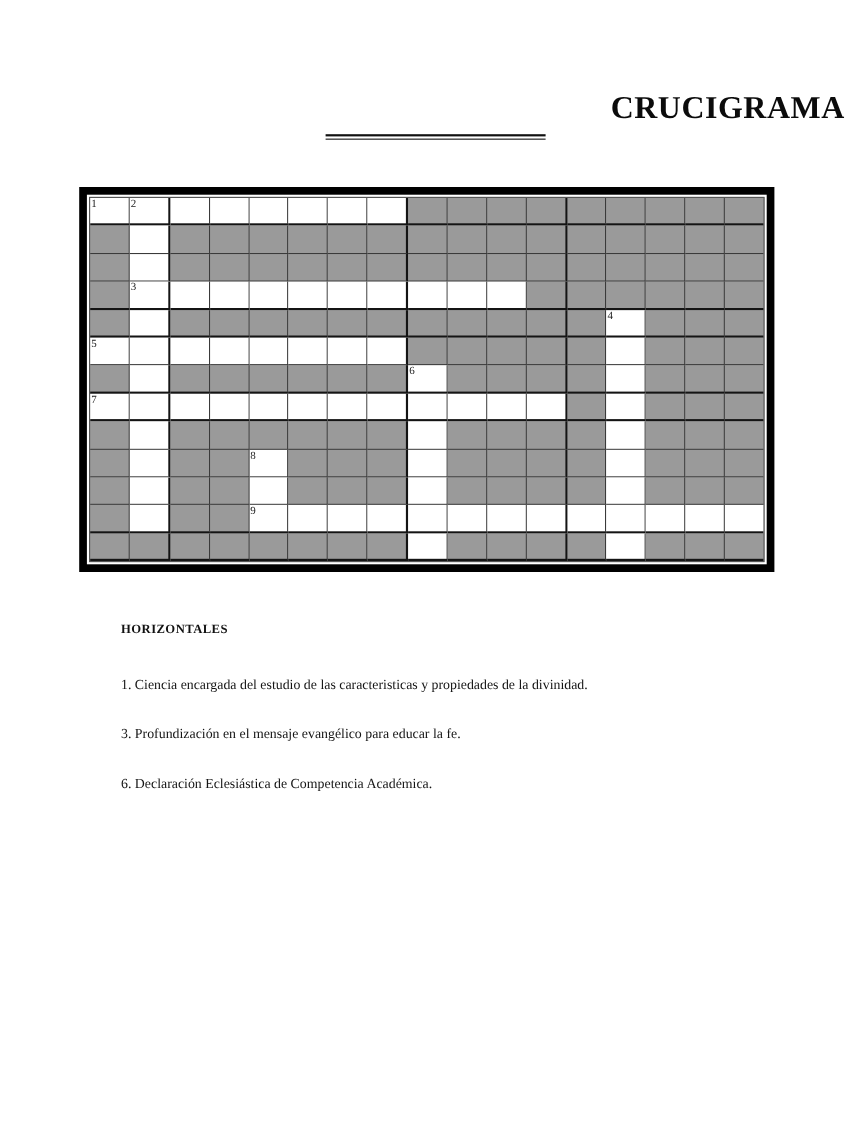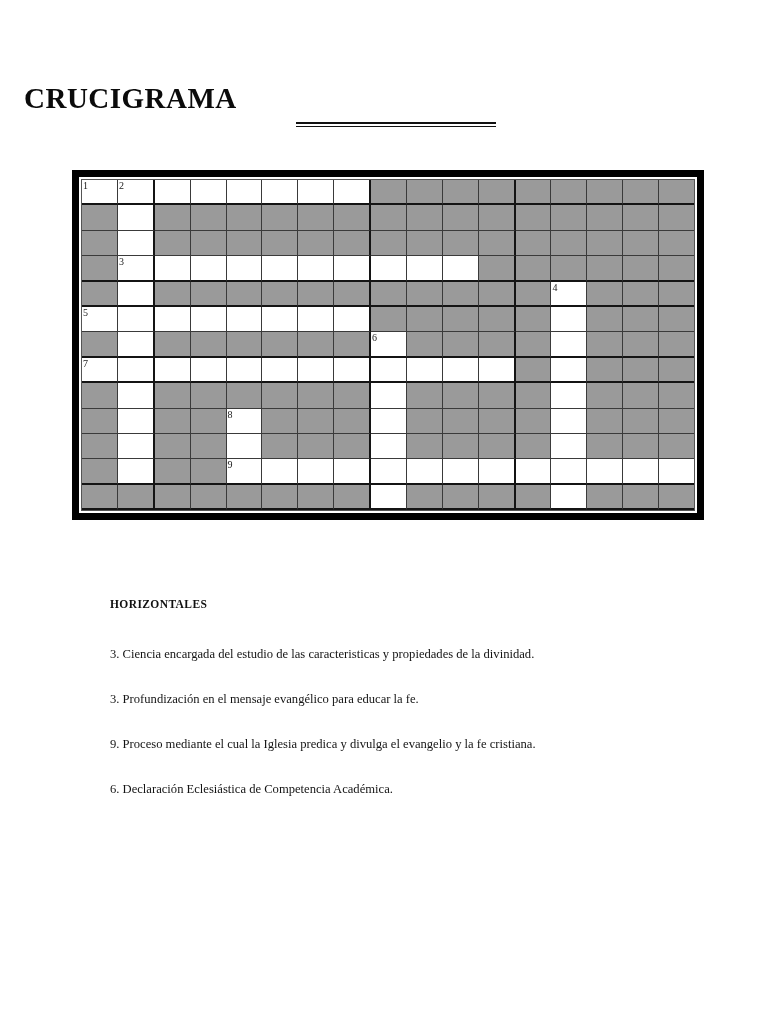--- a/index.html
+++ b/index.html
@@ -19,21 +19,21 @@
 
   .page {
     width: 768px;
     height: 1024px;
     position: relative;
     padding: 0;
   }
 
   
   .title-wrap {
-    text-align: left;
+    text-align: right;
     padding-top: 82px;
     padding-left: 24px;
   }
   .title {
     display: inline-block;
     font-family: "Liberation Serif", serif;
     font-size: 29px;
     font-weight: bold;
     letter-spacing: 0.5px;
     color: #0b0b0b;
@@ -102,21 +102,21 @@
     line-height: 1.05;
   }
   
   .cell.edge-r { border-right: 2px solid #141414; }
   .grid-row.edge-b .cell { border-bottom: 2px solid #141414; }
 
   
   .clues {
     position: absolute;
     left: 110px;
-    top: 598px;
+    top: 566px;
     width: 552px;
   }
   .clues-heading {
     font-family: "Liberation Serif", serif;
     font-size: 11.5px;
     font-weight: bold;
     letter-spacing: 0.4px;
     color: #111;
     margin: 0 0 26px 0;
   }
@@ -412,20 +412,19 @@
           <div class="cell block"></div>
           <div class="cell block"></div>
           <div class="cell block"></div>
         </div>
       </div>
   </div>
 
   <div class="clues">
     <div class="clues-heading">HORIZONTALES</div>
     <div id="clue-list">
-        <div class="clue"><span>3. Ciencia encargada del estudio de las caracteristicas y propiedades de la divinidad.</span></div>
+        <div class="clue"><span>1. Ciencia encargada del estudio de las caracteristicas y propiedades de la divinidad.</span></div>
         <div class="clue"><span>3. Profundización en el mensaje evangélico para educar la fe.</span></div>
-        <div class="clue"><span>9. Proceso mediante el cual la Iglesia predica y divulga el evangelio y la fe cristiana.</span></div>
         <div class="clue"><span>6. Declaración Eclesiástica de Competencia Académica.</span></div>
       </div>
   </div>
 
 </div>
 
 </body></html>

